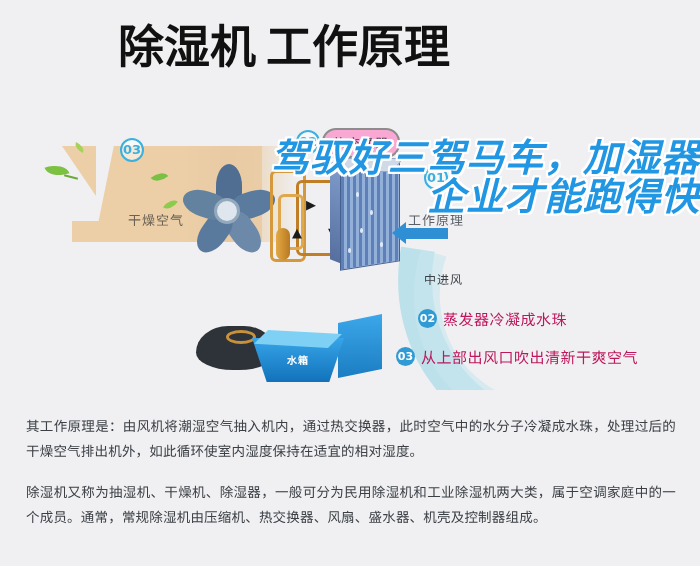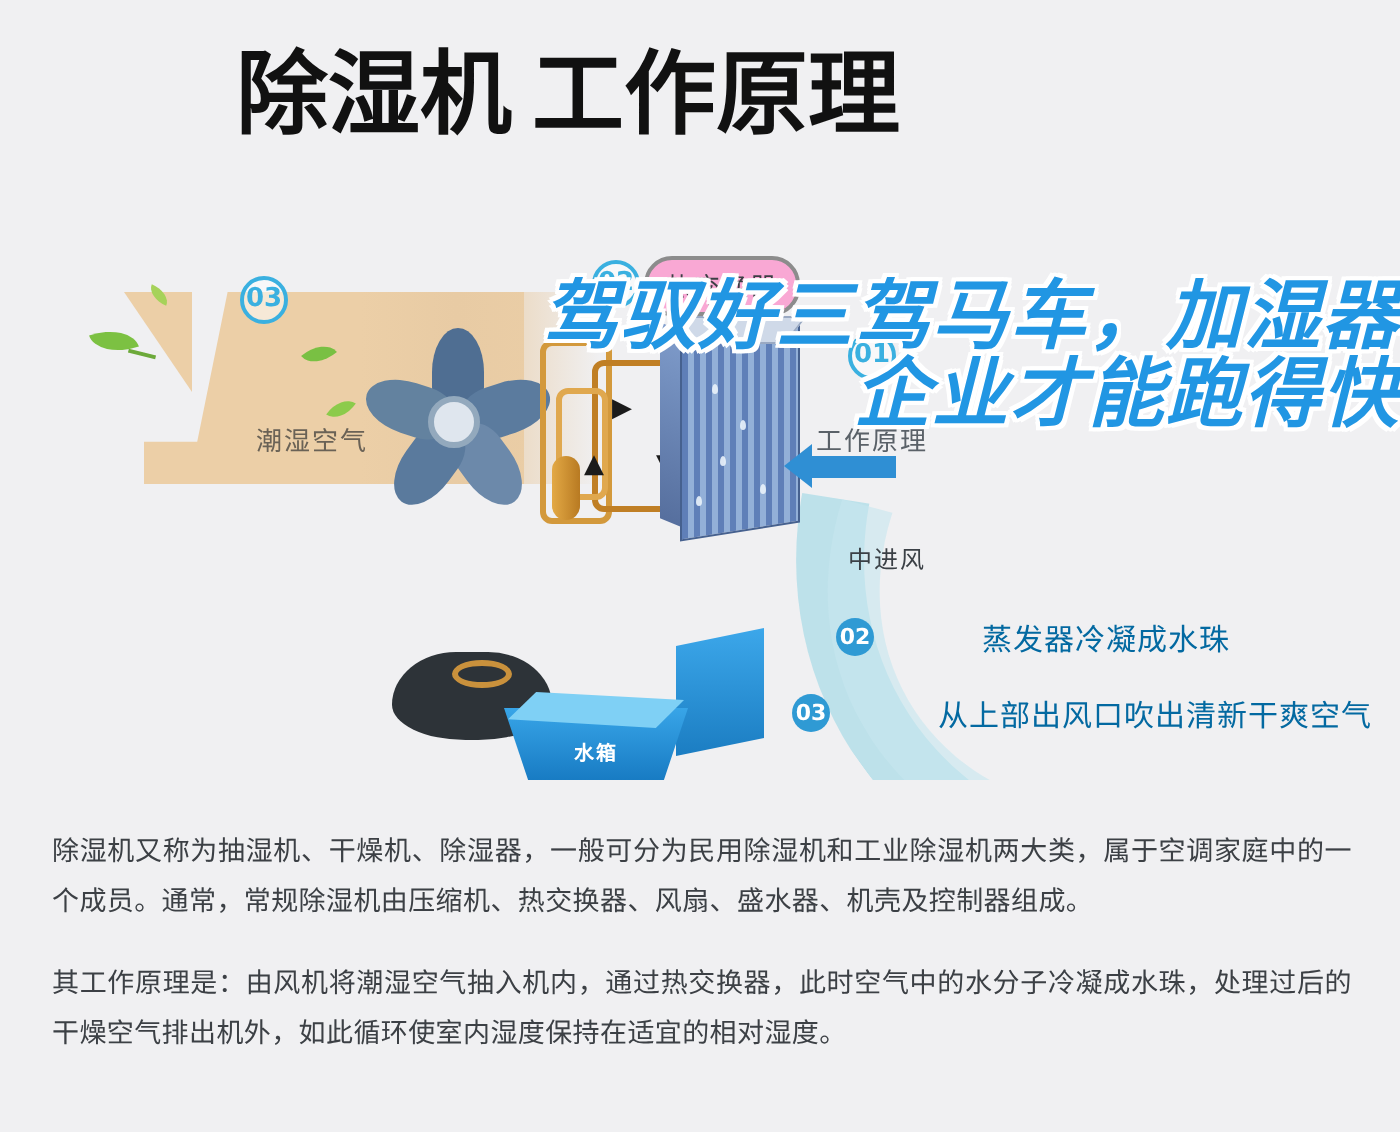--- a/index.html
+++ b/index.html
@@ -267,21 +267,21 @@
     width: 0; height: 0;
     border-top: 11px solid transparent;
     border-bottom: 11px solid transparent;
     border-right: 14px solid #2f8fd4;
   }
 
   
   .tank {
     position: absolute;
     left: 252px;
-    top: 228px;
+    top: 212px;
     width: 92px;
     height: 56px;
   }
   .tank-body {
     position: absolute;
     left: 0; top: 8px;
     width: 92px; height: 44px;
     background: linear-gradient(180deg,#38a5e8,#1172bb);
     clip-path: polygon(0% 0%, 100% 0%, 84% 100%, 16% 100%);
   }
@@ -410,23 +410,22 @@
     border-radius: 50%;
     background: #2f9ad4;
     color: #ffffff;
     font-size: 11px;
     font-weight: bold;
     line-height: 19px;
     text-align: center;
   }
   .step-line .txt {
     font-size: 15px;
-    color: #0369a1;
+    color: #be185d;
     letter-spacing: .5px;
-    margin-left: 48px;
   }
   .step-02 { left: 418px; top: 190px; }
   .step-03 { left: 396px; top: 228px; }
 
   
   .overlay {
     position: absolute;
     left: 0;
     top: 138px;
     width: 700px;
@@ -530,21 +529,21 @@
     <div class="tank">
       <div class="tank-body"></div>
       <div class="tank-top"></div>
       <div class="tank-label">水箱</div>
     </div>
 
     <div class="marker marker-03a">03</div>
     <div class="marker marker-02">02</div>
     <div class="marker marker-01">01</div>
 
-    <div class="lbl lbl-dry">潮湿空气</div>
+    <div class="lbl lbl-dry">干燥空气</div>
     <div class="lbl lbl-moist">工作原理</div>
     <div class="lbl lbl-inlet">中进风</div>
 
     <div class="callout">热交换器</div>
     <div class="callout-tail"></div>
     <div class="callout-tail-inner"></div>
 
     <div class="step-line step-02">
       <span class="num">02</span>
       <span class="txt">蒸发器冷凝成水珠</span>
@@ -554,17 +553,17 @@
       <span class="txt">从上部出风口吹出清新干爽空气</span>
     </div>
   </div>
 
   <div class="overlay">
     <div class="overlay-line l1">驾驭好三驾马车，加湿器</div>
     <div class="overlay-line l2">企业才能跑得快</div>
   </div>
 
   <div class="copy">
+    <p>其工作原理是：由风机将潮湿空气抽入机内，通过热交换器，此时空气中的水分子冷凝成水珠，处理过后的干燥空气排出机外，如此循环使室内湿度保持在适宜的相对湿度。</p>
     <p>除湿机又称为抽湿机、干燥机、除湿器，一般可分为民用除湿机和工业除湿机两大类，属于空调家庭中的一个成员。通常，常规除湿机由压缩机、热交换器、风扇、盛水器、机壳及控制器组成。</p>
-    <p>其工作原理是：由风机将潮湿空气抽入机内，通过热交换器，此时空气中的水分子冷凝成水珠，处理过后的干燥空气排出机外，如此循环使室内湿度保持在适宜的相对湿度。</p>
   </div>
 
 </div>
 
 </body></html>

